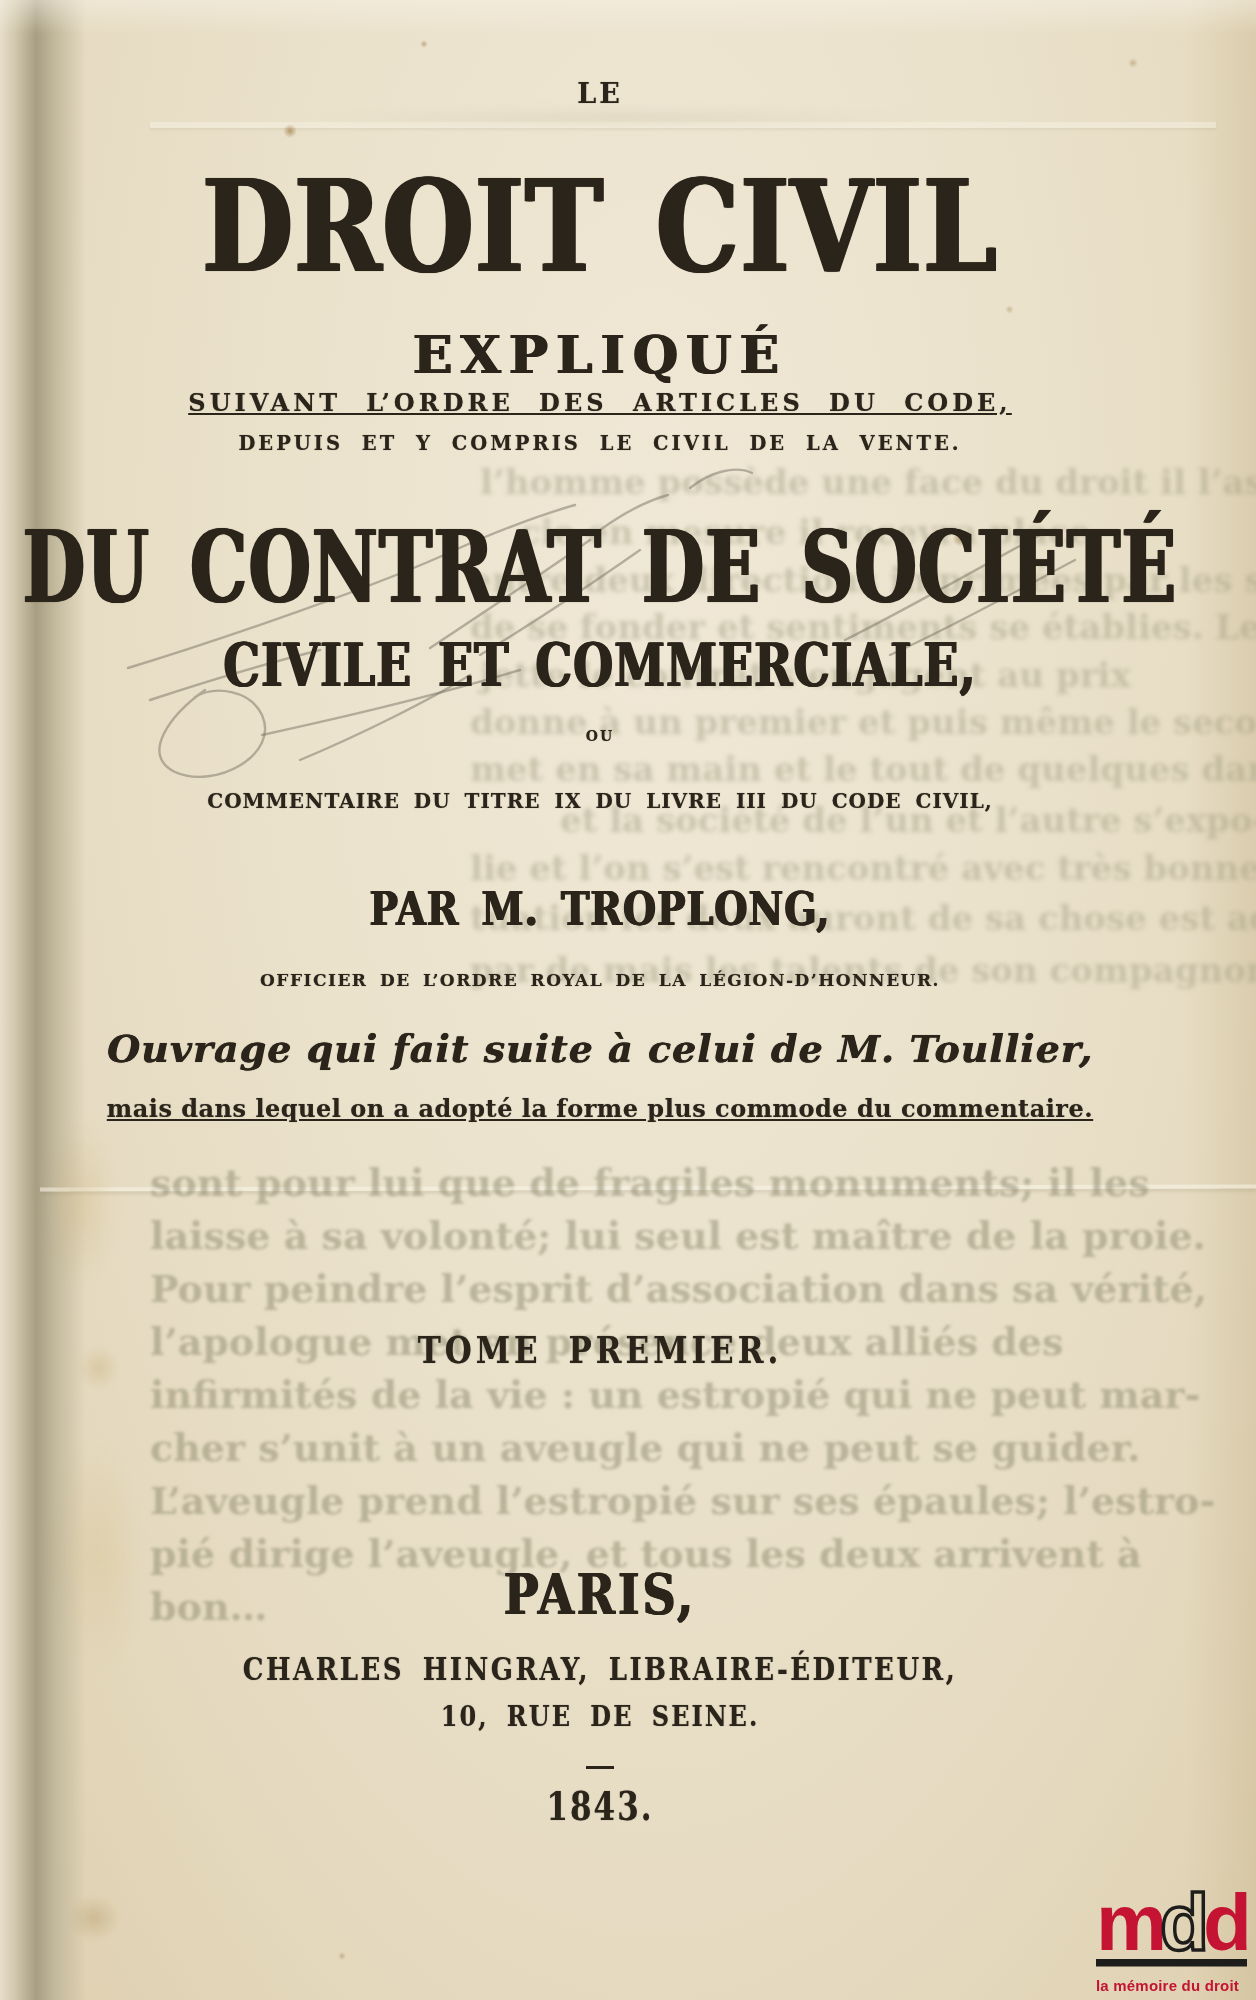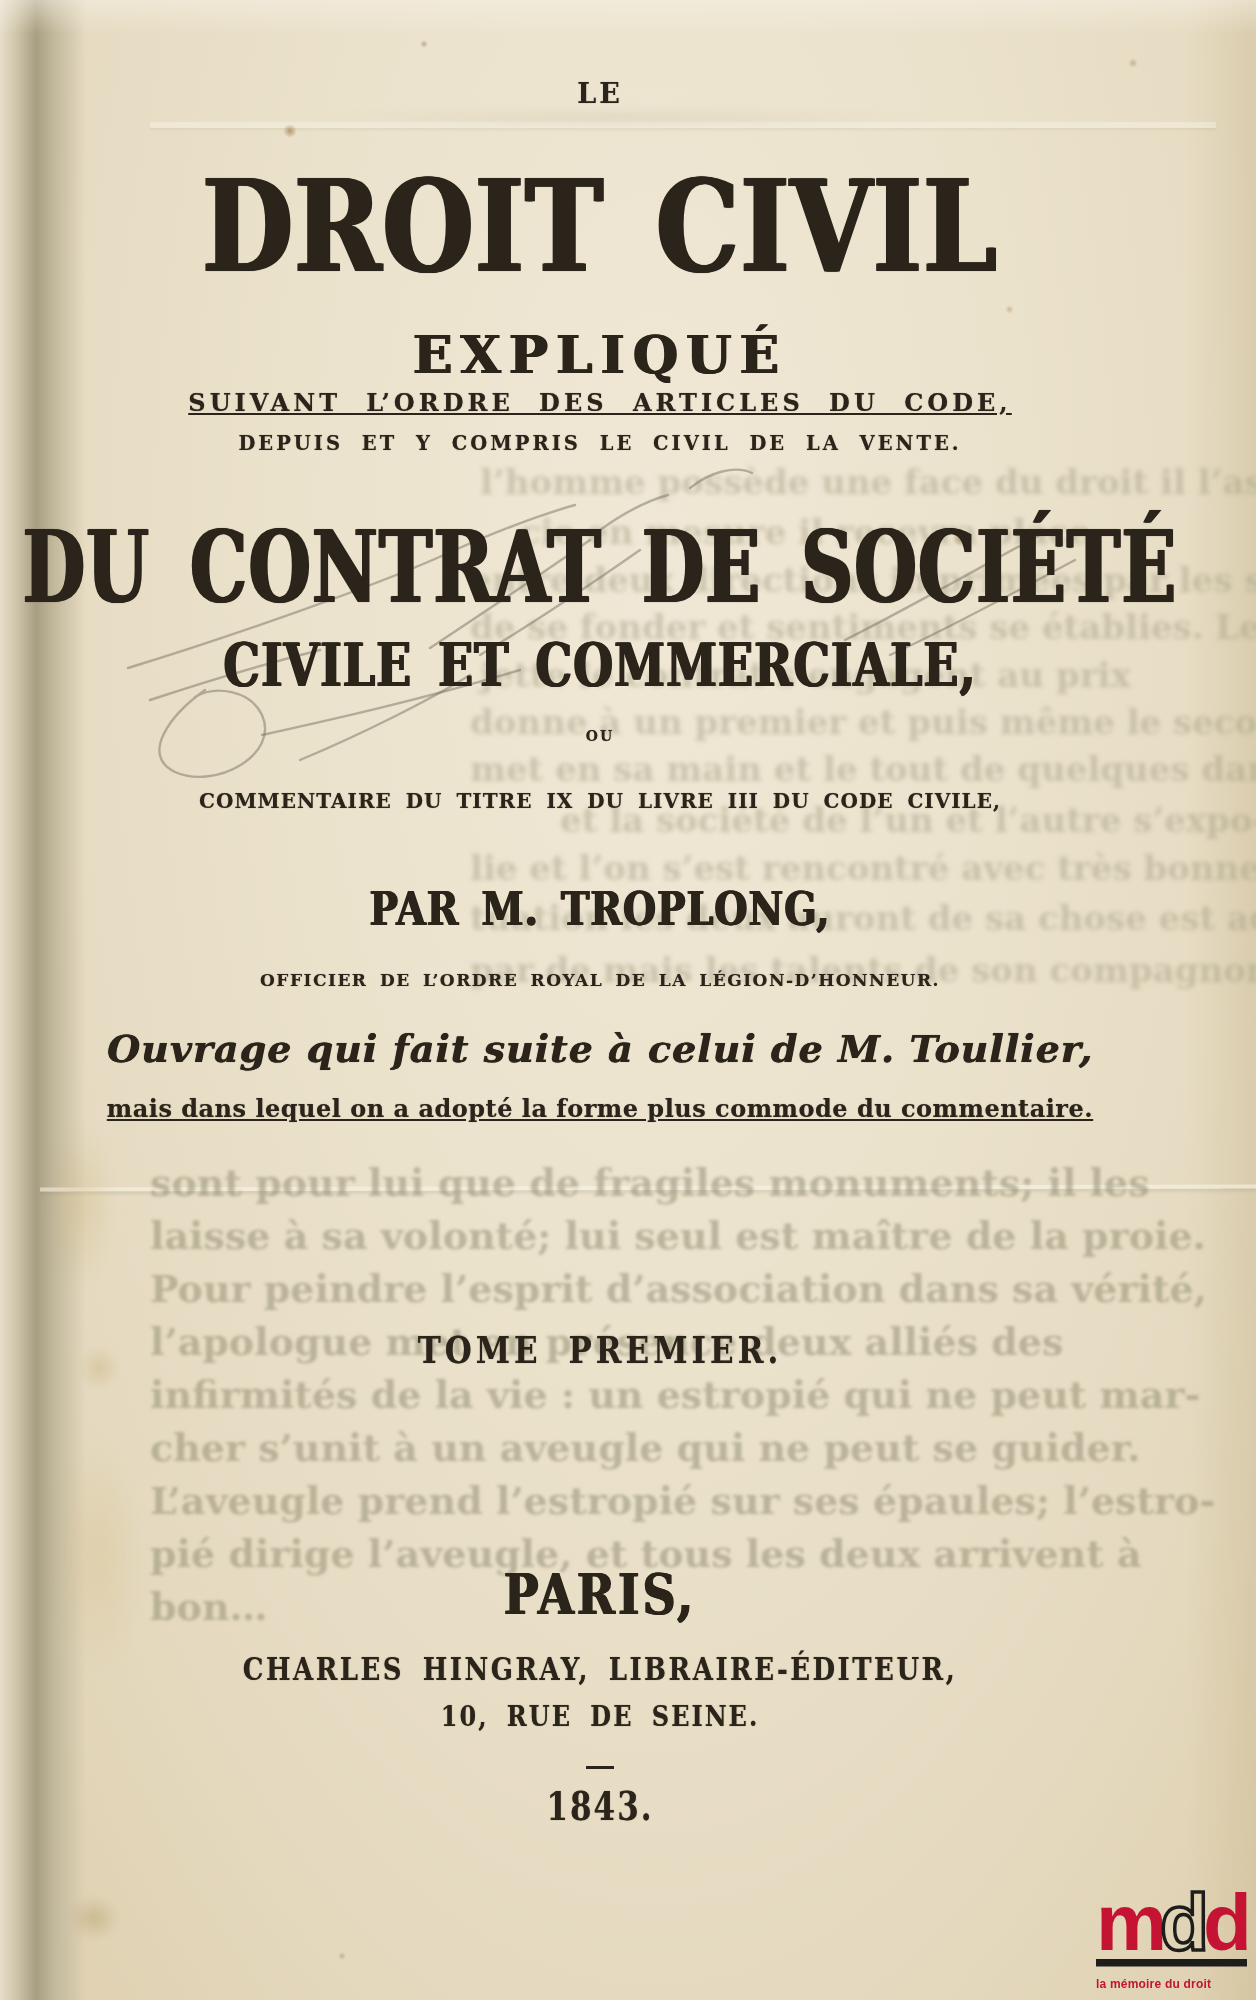--- a/index.html
+++ b/index.html
@@ -58,21 +58,21 @@
                 text-shadow:.8px 0 0 currentColor,-.8px 0 0 currentColor;}
   #t-pub       {top:1650px;font-size:26px; letter-spacing:2.5px;word-spacing:7px;transform:scaleY(1.25);}
   #t-addr      {top:1698px;font-size:24px; letter-spacing:2px; word-spacing:8px;transform:scaleY(1.2);}
   #t-rule      {top:1754px;}
   #t-rule span {display:inline-block;width:28px;height:3.5px;background:#2b241a;}
   #t-year      {top:1784px;font-size:31px; letter-spacing:2px;transform:scaleY(1.25);}
 
   
   #mdd{position:absolute;left:1096px;top:1886px;width:158px;}
   #mdd-tagline{margin-top:3px;font-family:"Liberation Sans","DejaVu Sans",sans-serif;
-    font-weight:700;font-size:12px;letter-spacing:0.2px;white-space:nowrap;}
+    font-weight:700;font-size:15px;letter-spacing:0.2px;white-space:nowrap;}
 </style>
 </head>
 <body>
 
 <div id="scan">
 
   <div id="gutter-shadow"></div>
   <div id="right-shade"></div>
   <div id="top-shade"></div>
   <div class="crease" id="crease-mid"></div>
@@ -127,21 +127,21 @@
     </svg>
 
   <div class="l" id="t-le">LE</div>
   <div class="l sq" id="t-main">DROIT CIVIL</div>
   <div class="l" id="t-sub">EXPLIQUÉ</div>
   <div class="l" id="t-ord1">SUIVANT L’ORDRE DES ARTICLES DU CODE,</div>
   <div class="l" id="t-ord2">DEPUIS ET Y COMPRIS LE CIVIL DE LA VENTE.</div>
   <div class="l sq" id="t-work1">DU CONTRAT DE SOCIÉTÉ</div>
   <div class="l sq" id="t-work2">CIVILE ET COMMERCIALE,</div>
   <div class="l" id="t-ou">OU</div>
-  <div class="l" id="t-comm">COMMENTAIRE DU TITRE IX DU LIVRE III DU CODE CIVILE,</div>
+  <div class="l" id="t-comm">COMMENTAIRE DU TITRE IX DU LIVRE III DU CODE CIVIL,</div>
   <div class="l sq" id="t-author">PAR M. TROPLONG,</div>
   <div class="l" id="t-at2">OFFICIER DE L’ORDRE ROYAL DE LA LÉGION-D’HONNEUR.</div>
   <div class="l" id="t-note1">Ouvrage qui fait suite à celui de M. Toullier,</div>
   <div class="l" id="t-note2">mais dans lequel on a adopté la forme plus commode du commentaire.</div>
   <div class="l sq" id="t-tome">TOME PREMIER.</div>
   <div class="l sq" id="t-city">PARIS,</div>
   <div class="l sq" id="t-pub">CHARLES HINGRAY, LIBRAIRE-ÉDITEUR,</div>
   <div class="l sq" id="t-addr">10, RUE DE SEINE.</div>
   <div class="l" id="t-rule"><span></span></div>
   <div class="l sq" id="t-year">1843.</div>

